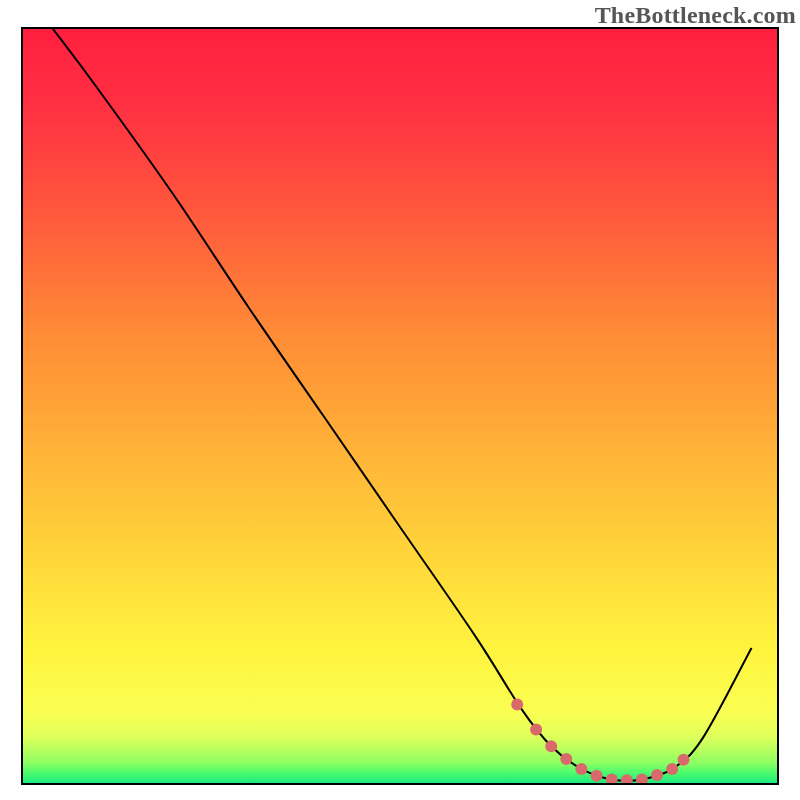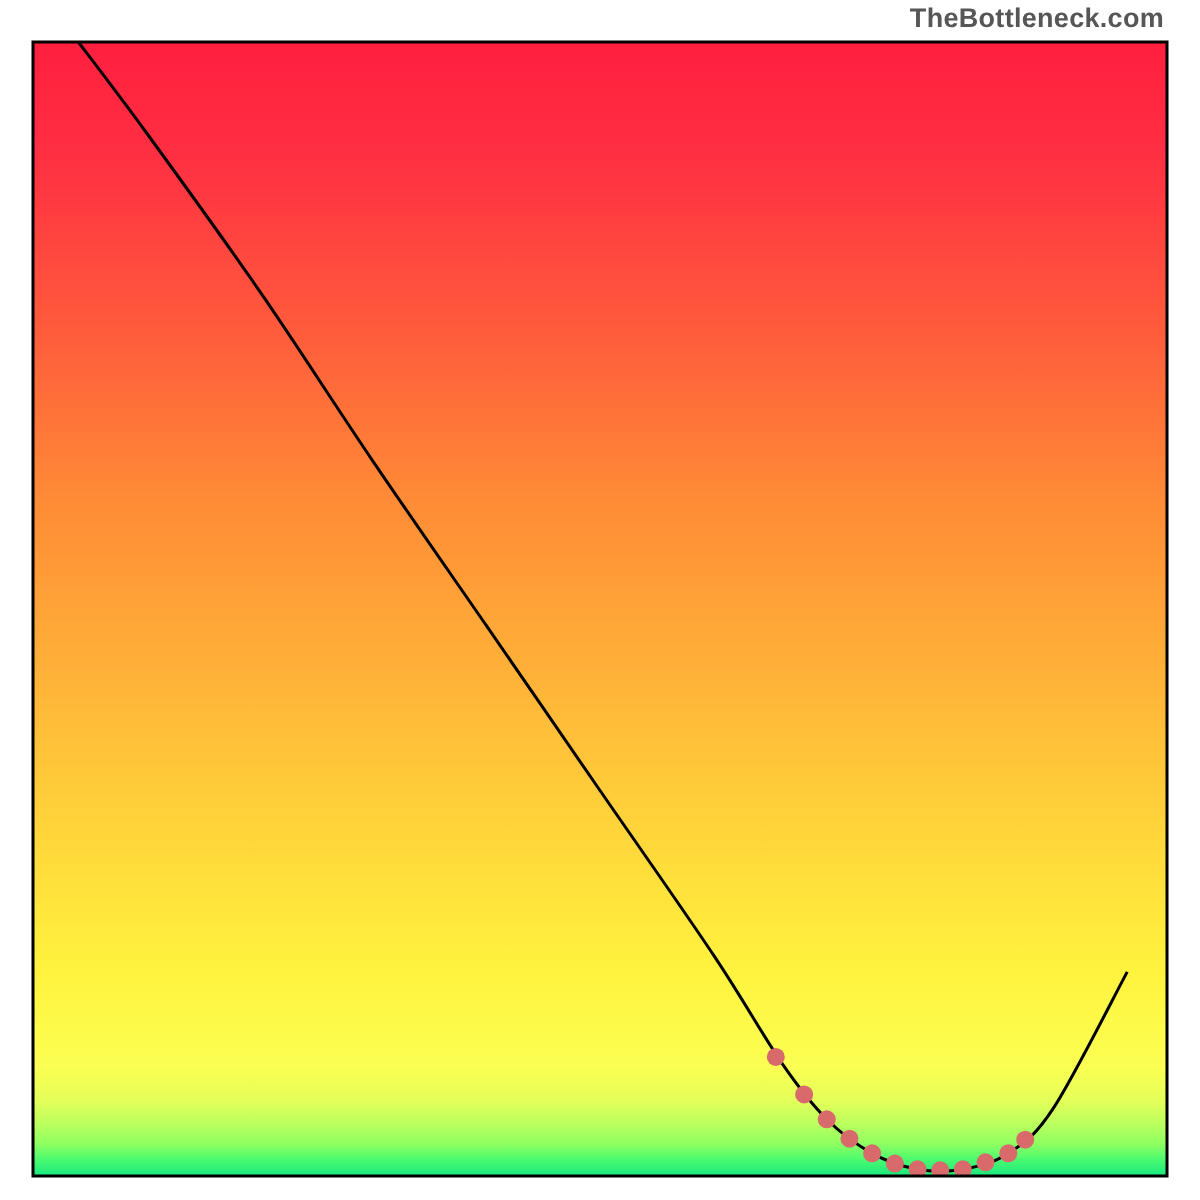--- a/index.html
+++ b/index.html
@@ -12,26 +12,27 @@
     font-family: Arial, Helvetica, sans-serif;
   }
   .frame {
     position: relative;
     width: 800px;
     height: 800px;
   }
   .watermark {
     position: absolute;
     top: 2px;
-    right: 24px;
-    font-size: 18px;
+    right: 4px;
+    font-size: 24px;
     font-weight: 600;
     color: #565656;
     letter-spacing: 0.2px;
     z-index: 10;
+    font-family: Liberation Serif, serif;
   }
   svg.chart {
     position: absolute;
     left: 0;
     top: 0;
     width: 800px;
     height: 800px;
   }
 </style>
 </head>

